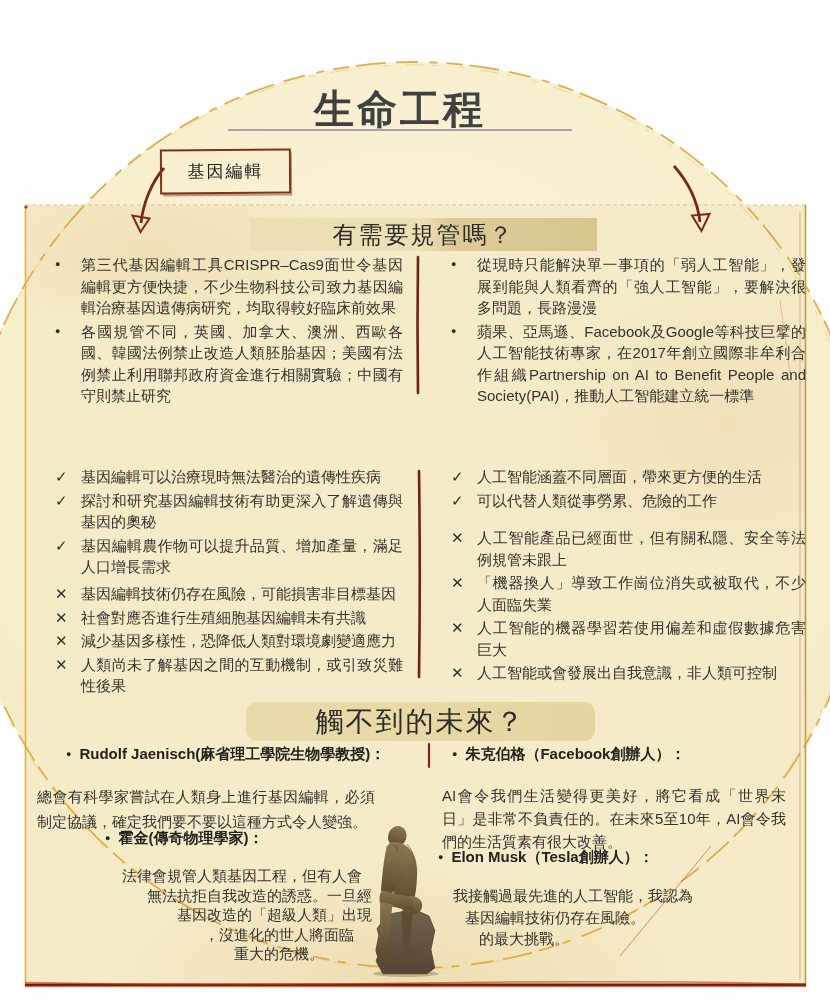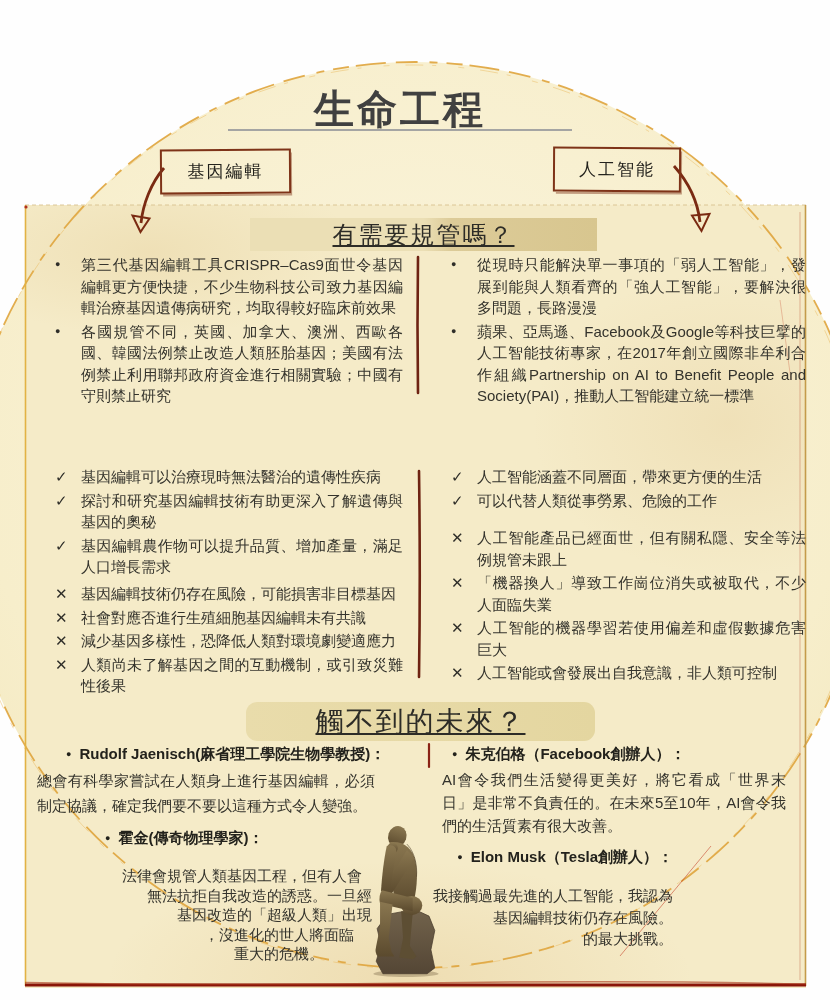--- a/index.html
+++ b/index.html
@@ -21,41 +21,41 @@
 
   .title{position:absolute;left:0;top:82px;width:800px;text-align:center;
     font-family:"Liberation Serif",serif;font-weight:700;font-size:40px;letter-spacing:3px;color:#404040;}
   .title-line{position:absolute;left:228px;top:129px;width:344px;height:2px;background:#a5a5a3;}
 
   .tagbox{position:absolute;border:2px solid #7e3318;display:flex;align-items:center;justify-content:center;
     font-size:17px;letter-spacing:2px;color:#23221d;box-shadow:2px 3px 0 -1px rgba(126,51,24,.45);}
   .tagbox.gene{left:160px;top:149px;width:127px;height:41px;transform:rotate(-.4deg);}
   .tagbox.ai{left:553px;top:147px;width:124px;height:41px;transform:rotate(.35deg);}
 
-  .band{position:absolute;display:flex;align-items:center;justify-content:center;color:#2d2c27;text-decoration:underline;}
+  .band{position:absolute;display:flex;align-items:center;justify-content:center;color:#2d2c27;}
   .band1{left:250px;top:218px;width:347px;height:33px;font-size:24px;letter-spacing:2px;
     background:linear-gradient(90deg,#ebdfb5 0%,#ebdfb5 50%,#dccb98 58%,#d8c68f 100%);}
   .band2{left:231px;top:424px;width:378px;height:37px;font-size:28px;letter-spacing:2px;
     background:linear-gradient(90deg,#eadfae 0%,#e6d9a4 70%,#e2d49c 100%);}
   .band3{left:246px;top:702px;width:349px;height:39px;font-size:28px;letter-spacing:2px;
     background:linear-gradient(90deg,#e9dcab 0%,#e4d6a0 100%);border-radius:11px;}
 
   .list{position:absolute;font-size:15px;color:#34332c;}
   .row{display:flex;margin-bottom:2px;}
   .mark{flex:0 0 26px;line-height:21.5px;color:#2f2e29;}
   .mark.dot{font-size:9px;}
   .mark.x{font-size:15px;}
   .txt{flex:1;text-align:justify;line-height:21.5px;}
   .w-left{width:348px;}
   .w-right{width:355px;}
 
   .quote{position:absolute;font-size:15px;color:#34332c;}
   .qname{font-weight:bold;color:#23221c;white-space:nowrap;}
   .qdot{font-size:9px;vertical-align:2px;margin-right:8px;}
-  .qbody{text-align:justify;margin-top:4px;}
+  .qbody{text-align:justify;margin-top:20px;}
   .q1 .qname{padding-left:29px;}
   .q1 .qbody{width:338px;line-height:25px;}
   .q3 .qbody{width:344px;line-height:23px;}
   .q3 .qname{padding-left:10px;}
   .stair div{white-space:nowrap;line-height:19.5px;}
   .stair{margin-top:18px;}
   .stair-hawking{margin-left:17px;}
   .stair-hawking div:nth-of-type(1){padding-left:0;}
   .stair-hawking div:nth-of-type(2){padding-left:25px;}
   .stair-hawking div:nth-of-type(3){padding-left:55px;}
@@ -132,23 +132,20 @@
       <path d="M52,22 C60,30 63,44 62,56" stroke="#4e3f28" stroke-width="1" fill="none" opacity=".6"></path>
     </g>
   </svg>
 
   <div class="title">生命工程</div>
   <div class="title-line"></div>
 
   <div class="tagbox gene">
     <span>基因編輯</span>
   </div>
-  <div class="tagbox ai">
-    <span>人工智能</span>
-  </div>
 
   <div class="band band1">
     <span>有需要規管嗎？</span>
   </div>
 
   <div class="list w-left" style="left:55px;top:254px;">
 
       <div class="row">
         <span class="mark dot">●</span>
         <span class="txt">第三代基因編輯工具CRISPR–Cas9面世令基因編輯更方便快捷，不少生物科技公司致力基因編輯治療基因遺傳病研究，均取得較好臨床前效果</span>
@@ -270,21 +267,21 @@
         <div>，沒進化的世人將面臨</div>
         <div>重大的危機。</div>
       </div>
   </div>
 
   <div class="quote q3" style="left:442px;top:745px;width:364px;">
     <div class="qname"><span class="qdot">●</span><span>朱克伯格（Facebook創辦人）：</span></div>
     <div class="qbody">AI會令我們生活變得更美好，將它看成「世界末日」是非常不負責任的。在未來5至10年，AI會令我們的生活質素有很大改善。</div>
   </div>
 
-  <div class="quote q4" style="left:418px;top:848px;text-align:right;">
+  <div class="quote q4" style="left:438px;top:848px;">
     <div class="qname"><span class="qdot">●</span><span>Elon Musk（Tesla創辦人）：</span></div>
     <div class="stair stair-musk">
 
     <div>我接觸過最先進的人工智能，我認為</div>
         <div>基因編輯技術仍存在風險。</div>
         <div>的最大挑戰。</div>
       </div>
   </div>
 
 </div>

